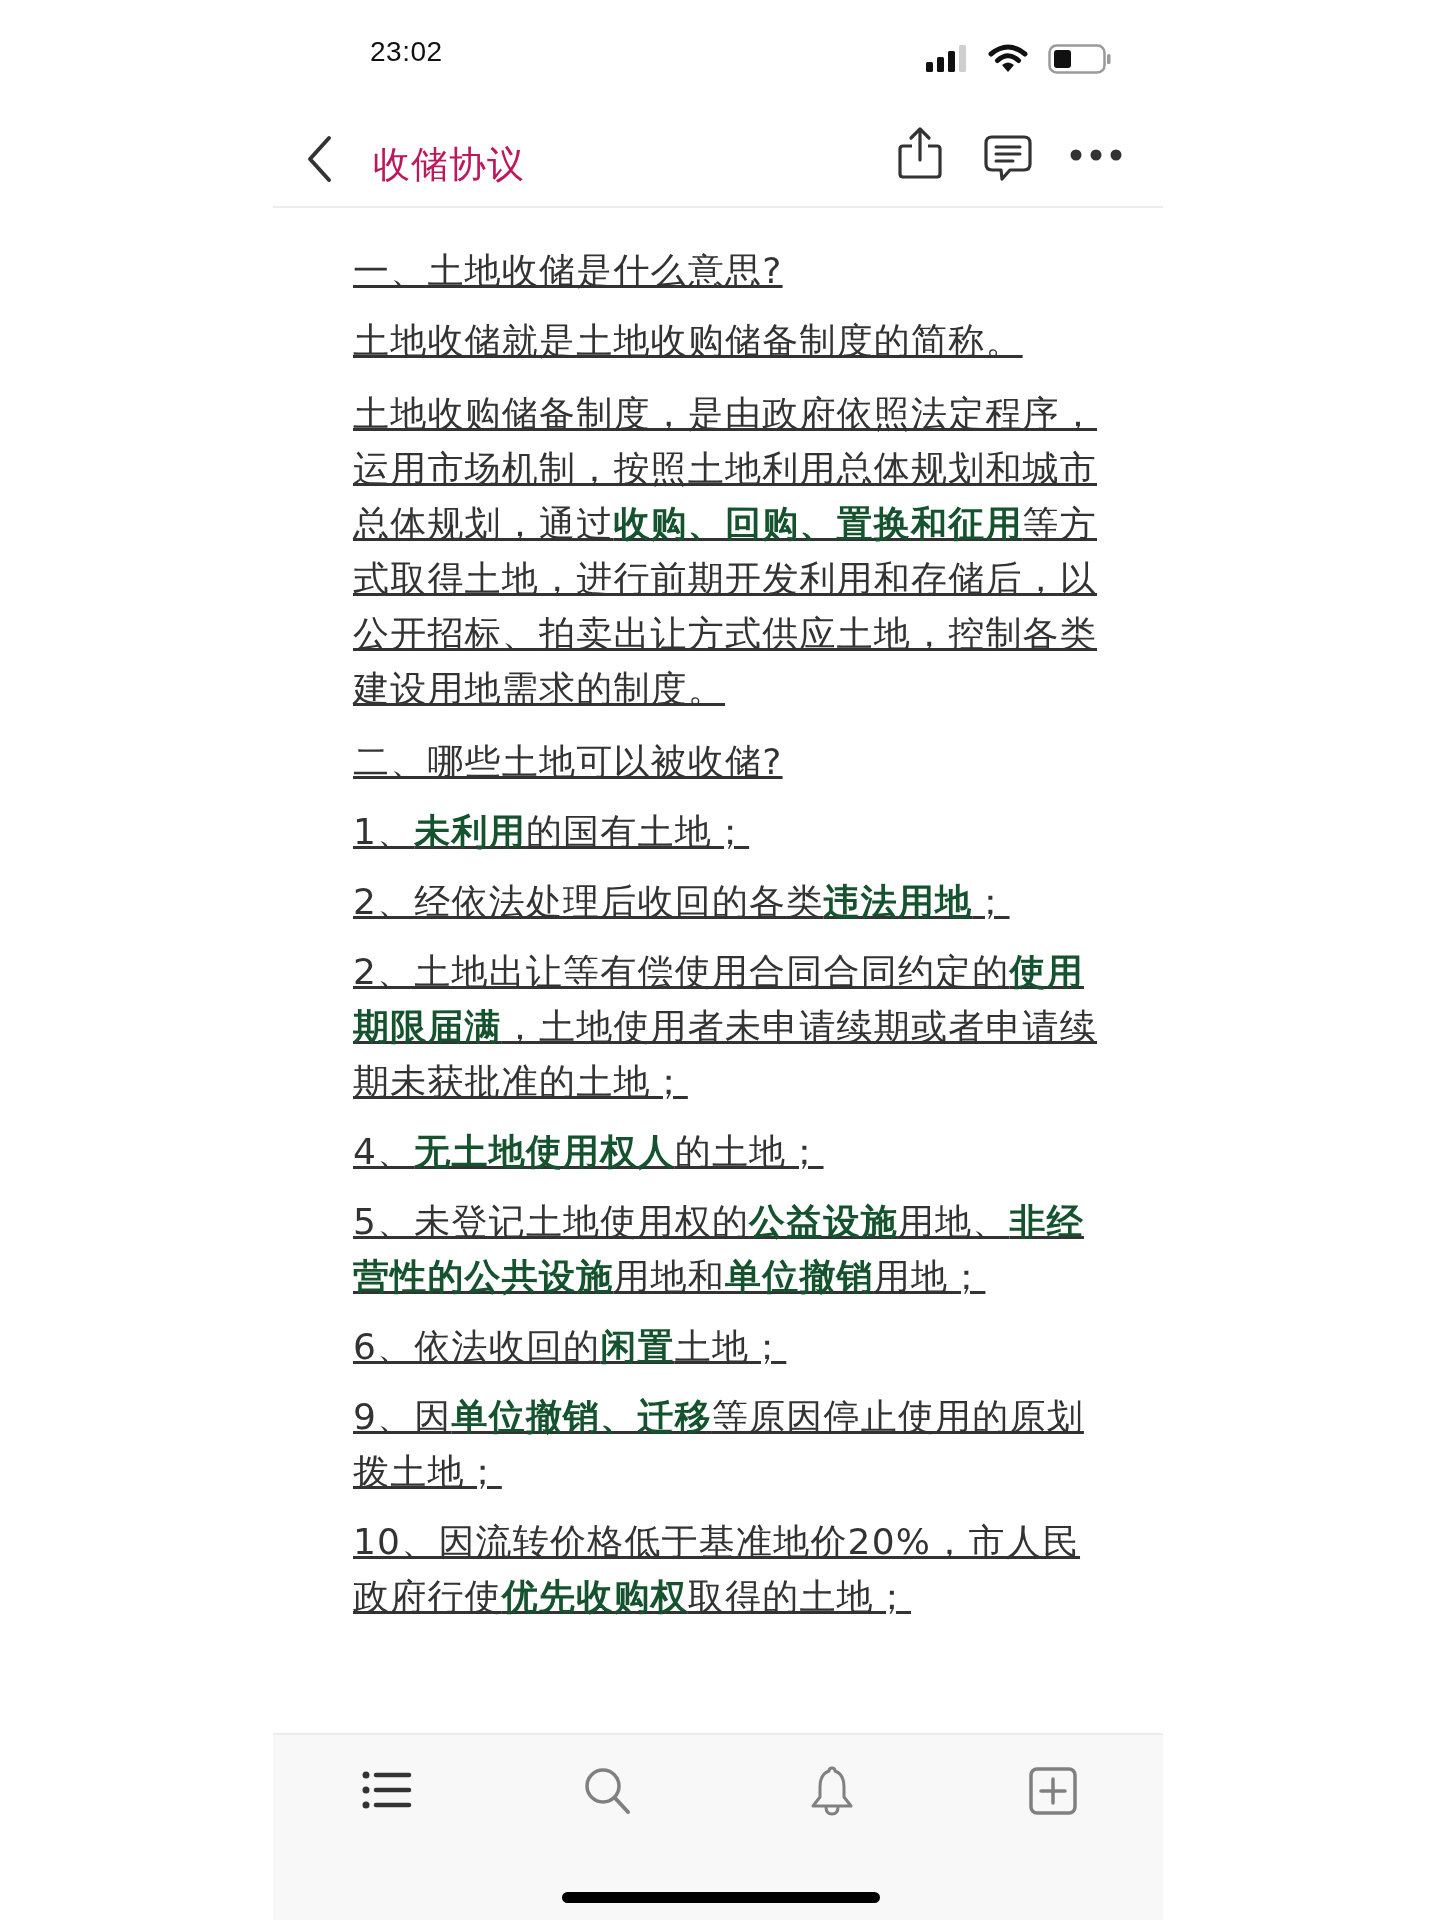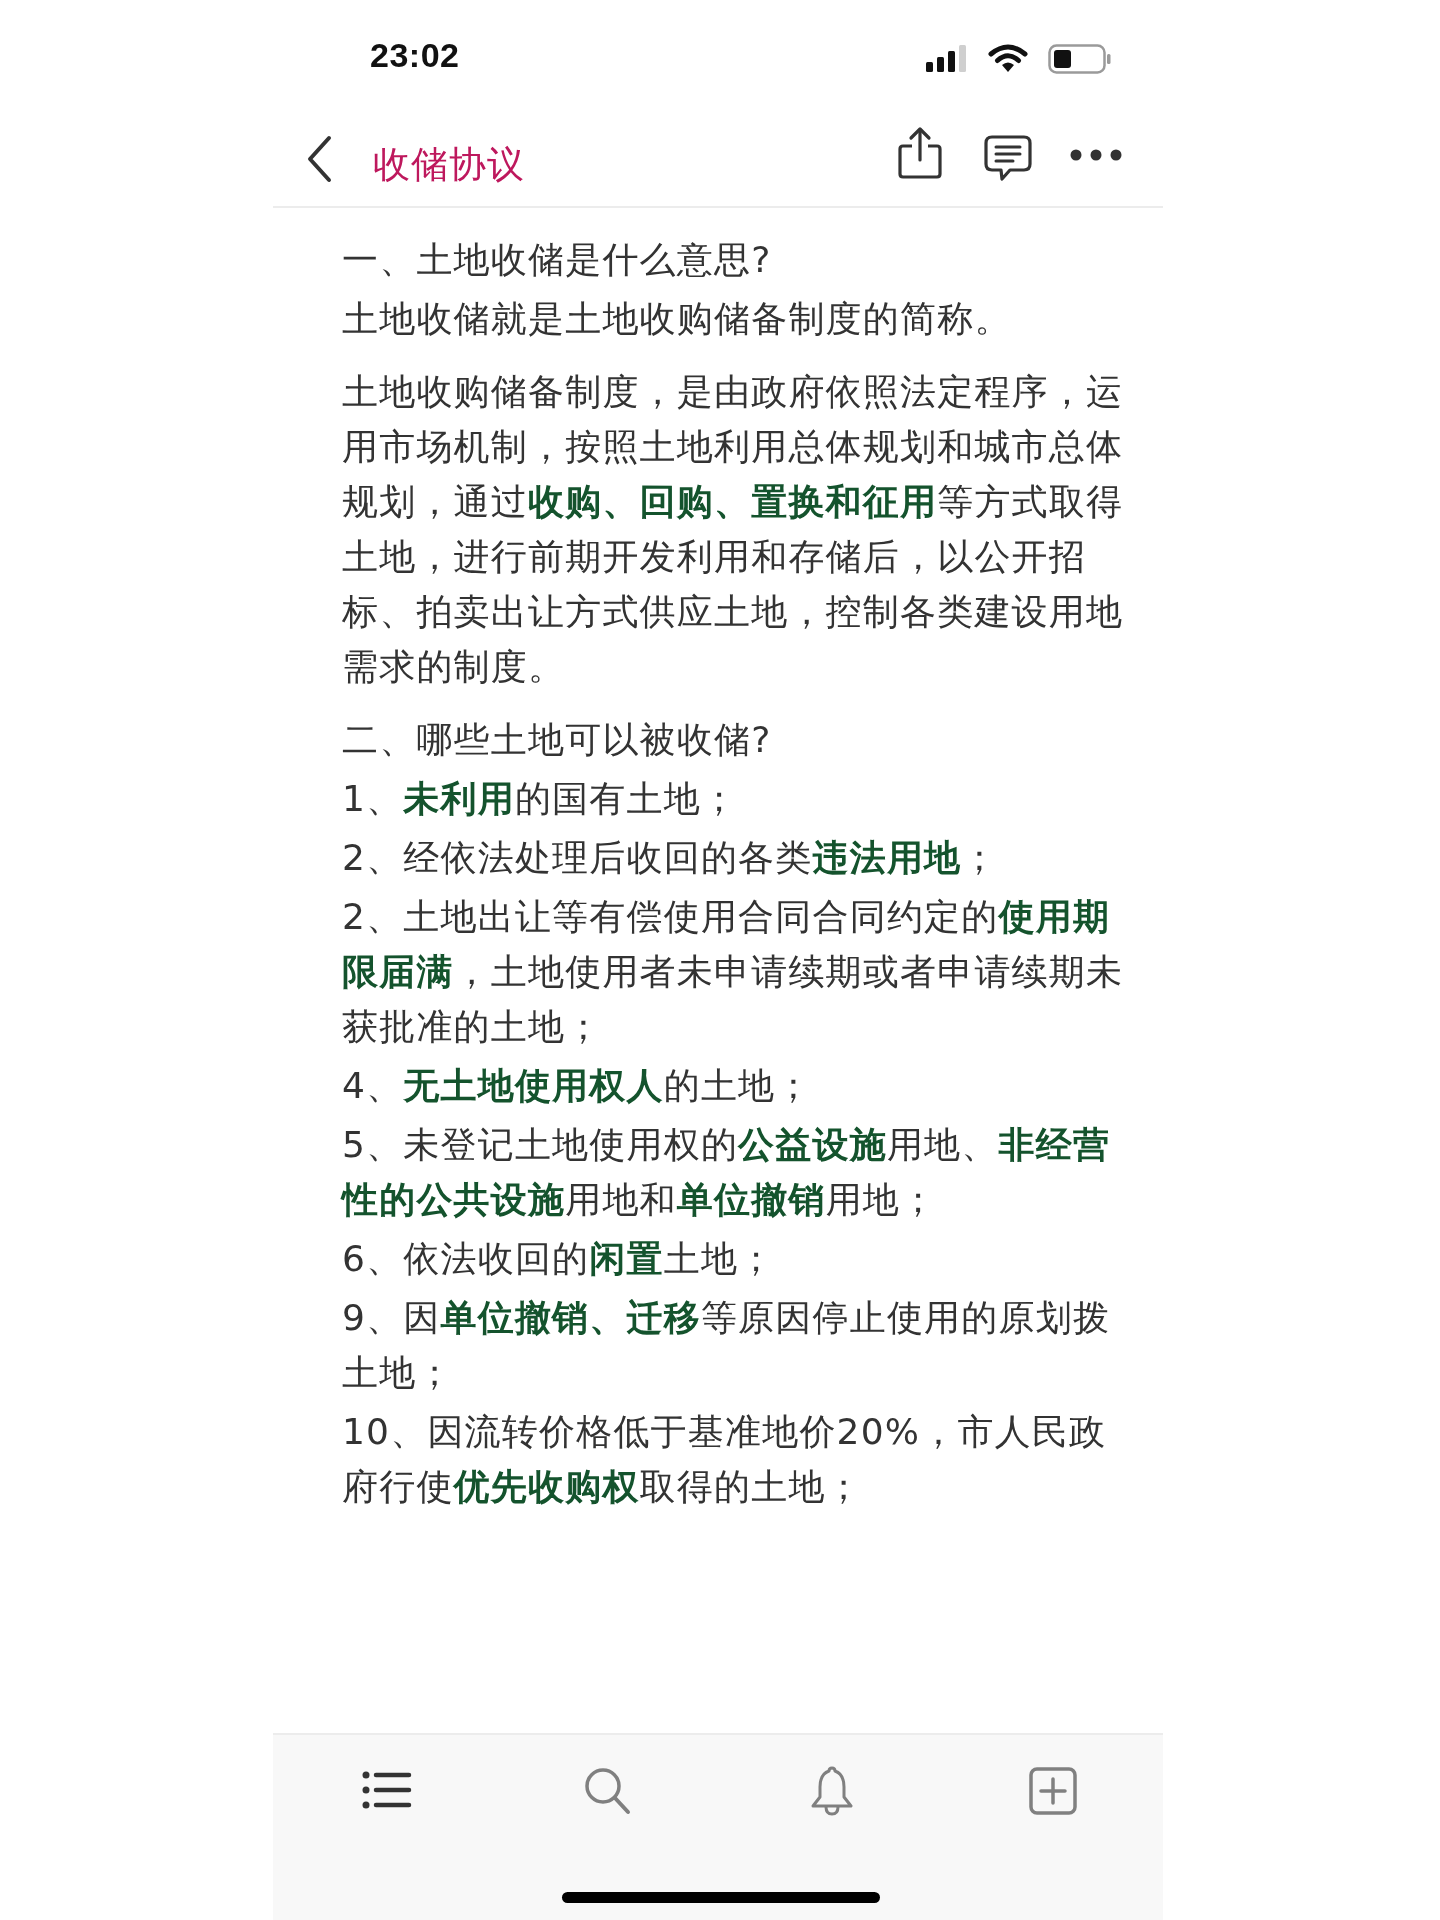--- a/index.html
+++ b/index.html
@@ -22,22 +22,22 @@
       width: 1440px;
       height: 1920px;
       background: #ffffff;
     }
     
     .status-time {
       position: absolute;
       left: 370px;
       top: 36px;
       font-family: "Liberation Sans", "DejaVu Sans", sans-serif;
-      font-weight: bold;
-      font-size: 34px;
+      font-weight: normal;
+      font-size: 28px;
       color: #111111;
       letter-spacing: 0.5px;
     }
     .status-icons {
       position: absolute;
       left: 926px;
       top: 42px;
       height: 34px;
       display: flex;
       align-items: center;
@@ -103,26 +103,27 @@
     
     .content {
       position: absolute;
       left: 338px;
       top: 228px;
       width: 790px;
       height: 1505px;
       overflow: hidden;
     }
     .para {
-      margin: 4px;
+      margin: 15px;
       font-size: 36px;
       line-height: 55px;
       color: #333333;
       letter-spacing: 1.2px;
       word-break: break-all;
+      text-decoration: underline;
     }
     .para b, .para strong {
       font-weight: bold;
       color: #14532d;
     }
     .para + .para { margin-top: 18px; }
     .block .para + .para { margin-top: 0; }
     .block { margin-top: 18px; }
     .block:first-child { margin-top: 0; }
     

